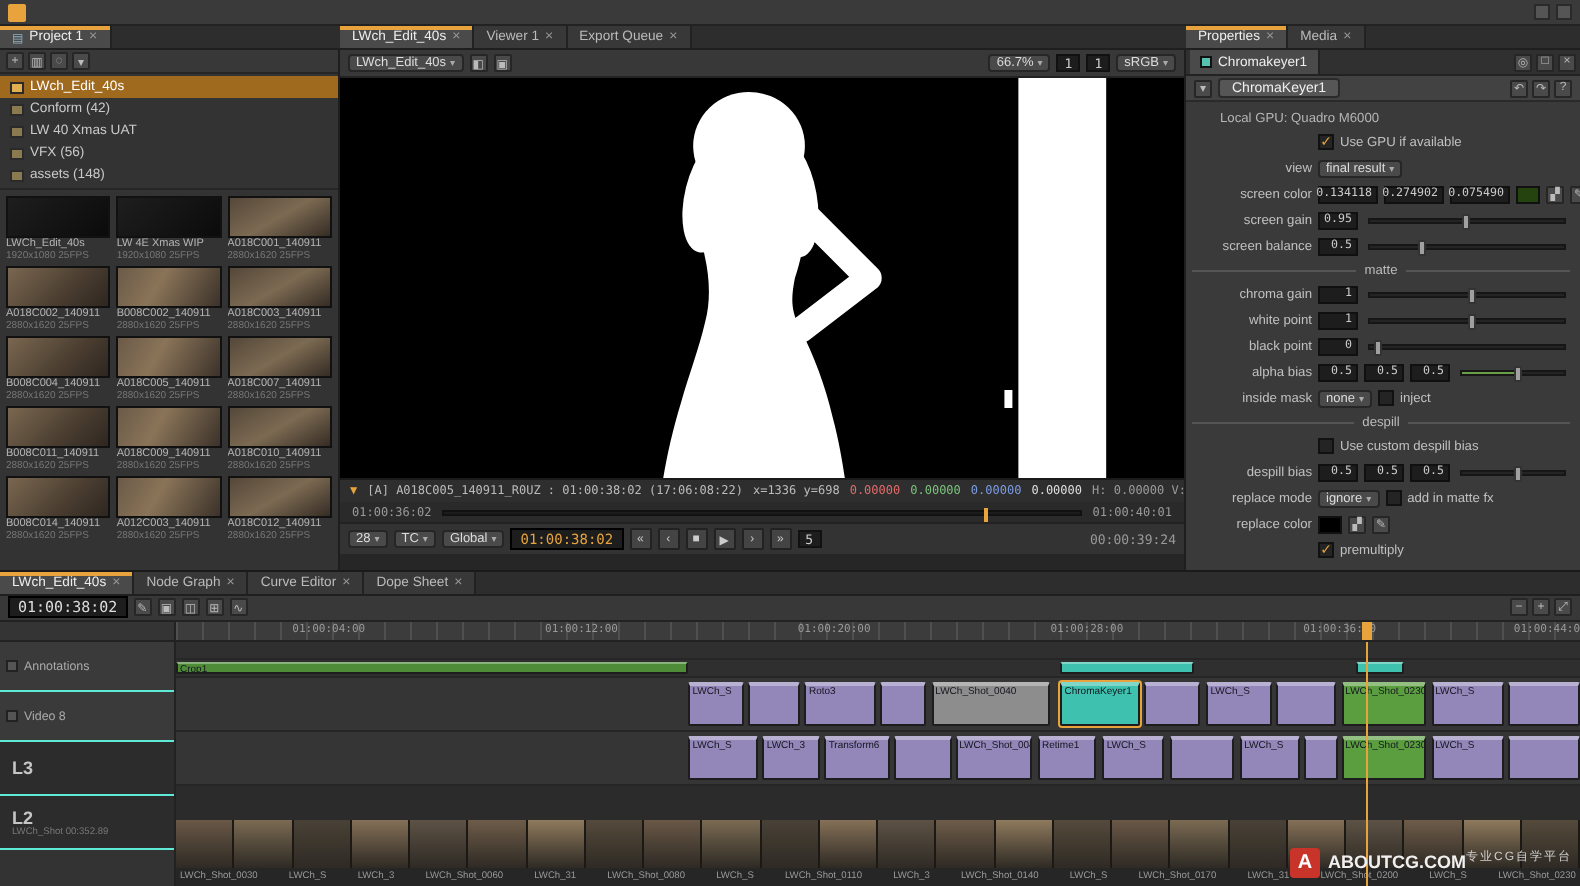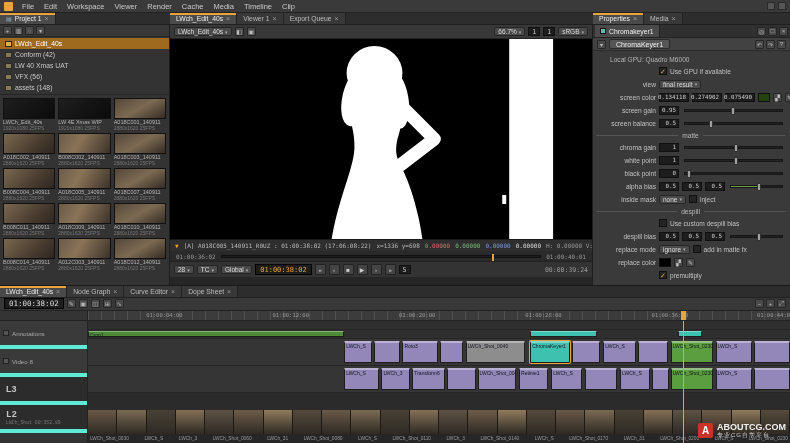--- a/index.html
+++ b/index.html
@@ -93,63 +93,52 @@
   .tl-toolbar{height:14px;display:flex;align-items:center;gap:3px;padding:0 4px;background:#383838;border-bottom:1px solid #222}
   .tl-tc{background:#1d1d1d;border:1px solid #000;color:#ddd;font-family:"DejaVu Sans Mono",monospace;font-size:7.5px;padding:0 4px;height:11px;display:inline-flex;align-items:center}
   .tl-right{margin-left:auto;display:flex;gap:2px}
   .ruler{height:10px;display:flex;background:#3c3c3c;border-bottom:1px solid #222}
   .ruler-spacer{width:88px;background:#343434;border-right:1px solid #222}
   .ruler-area{flex:1;position:relative;background-image:repeating-linear-gradient(90deg,#505050 0,#505050 1px,transparent 1px,transparent 13px)}
   .ruler-label{position:absolute;top:1px;font-size:5.5px;color:#999;font-family:"DejaVu Sans Mono",monospace;padding-left:2px}
   .playhead-top{position:absolute;top:0;bottom:0;width:5px;background:#e8a33d;margin-left:-2px}
   .tl-body{flex:1;display:flex}
   .tl-headers{width:88px;display:flex;flex-direction:column;background:#333;border-right:1px solid #222}
-  .track-header{display:flex;align-items:center;gap:3px;padding:12px 3px;border-bottom:4px solid #5eead4;font-size:6.2px;color:#aaa;background:#3a3a3a}
+  .track-header{display:flex;align-items:center;gap:3px;padding:12px 3px;border-bottom:1px solid #5eead4;font-size:6.2px;color:#aaa;background:#3a3a3a}
   .track-header.big{background:#2c2c2c;flex-direction:column;align-items:flex-start;justify-content:center;gap:0;padding-left:6px}
   .big .th-label{font-size:9px;font-weight:bold;color:#c5c5c5}
   .th-sub{font-size:4.8px;color:#777}
   .th-ico{width:6px;height:6px;background:#555;border:1px solid #222;flex-shrink:0}
   .tl-lanes{flex:1;position:relative;display:flex;flex-direction:column}
   .lane{position:relative;border-bottom:1px solid #262626;background:#353535}
   .lane.thin{background:#2f2f2f}
   .lane.film{background:#2b2b2b;display:flex;flex-direction:column;justify-content:flex-end}
   .clip{position:absolute;top:2px;bottom:2px;border:1px solid #1d1d1d;border-top:2px solid rgba(255,255,255,.35);overflow:hidden;border-radius:1px}
   .lane.thin .clip{top:1px;bottom:1px;border-top:1px solid rgba(255,255,255,.35)}
   .clip-label{font-size:5px;color:#15151f;white-space:nowrap;padding:0 1px;display:block}
   .clip.sel{box-shadow:0 0 0 1px #e8a33d}
   .filmstrip{height:24px;display:flex}
   .film-cell{flex:1;border-right:1px solid #1c1914}
   .film-labels{height:8px;display:flex;justify-content:space-between;align-items:center;padding:0 2px;background:#262626}
   .film-label{font-size:4.8px;color:#999;white-space:nowrap}
   .playhead{position:absolute;top:0;bottom:0;width:1px;background:#e8a33d;z-index:6}
   
   .watermark{position:absolute;right:4px;bottom:4px;display:flex;align-items:center;gap:4px;z-index:20}
   .wm-logo{width:15px;height:15px;background:#c8342a;color:#fff;font-weight:bold;font-size:10px;display:flex;align-items:center;justify-content:center;border-radius:2px}
-  .wm-text{display:flex;flex-direction:column;line-height:1.15}
+  .wm-text{display:flex;flex-direction:row;line-height:1.15}
   .wm-title{font-size:9px;font-weight:bold;color:#f0f0f0}
   .wm-sub{font-size:6px;color:#cfcfcf;letter-spacing:1px}
 </style>
 </head>
 <body>
 
 <div class="app">
 
   <header class="menubar">
     <span class="app-logo"></span>
-    <nav id="menu-items">
-        <span class="menu-item">File</span>
-        <span class="menu-item">Edit</span>
-        <span class="menu-item">Workspace</span>
-        <span class="menu-item">Viewer</span>
-        <span class="menu-item">Render</span>
-        <span class="menu-item">Cache</span>
-        <span class="menu-item">Media</span>
-        <span class="menu-item">Timeline</span>
-        <span class="menu-item">Clip</span>
-      </nav>
     <div class="menubar-right">
       <span class="mini-sq"></span>
       <span class="mini-sq"></span>
     </div>
   </header>
 
   <div class="tabrow">
     <div class="tr-left">
       <div class="tab active">
         <span class="tab-ico">▤</span>
@@ -592,21 +581,21 @@
             <span class="th-ico"></span>
             <span class="th-label">Annotations</span>
           </div>
           <div class="track-header" style="height: 9px;">
             <span class="th-ico"></span>
             <span class="th-label">Video 8</span>
           </div>
           <div class="track-header big" style="height: 27px;">
             <span class="th-label">L3</span>
           </div>
-          <div class="track-header big" style="height: 27px; font-family: Liberation Mono, monospace;">
+          <div class="track-header big" style="height: 27px;">
             <span class="th-label">L2</span>
             <span class="th-sub">LWCh_Shot 00:352.89</span>
           </div>
         </div>
       <div class="tl-lanes" id="tl-lanes">
           <div class="lane thin" style="height: 9px;"></div>
           <div class="lane thin" style="height: 9px;">
             <div class="clip" style="left: 0%; width: 36.5%; background: rgb(78, 140, 56);">
               <span class="clip-label">Crop1</span>
             </div>

